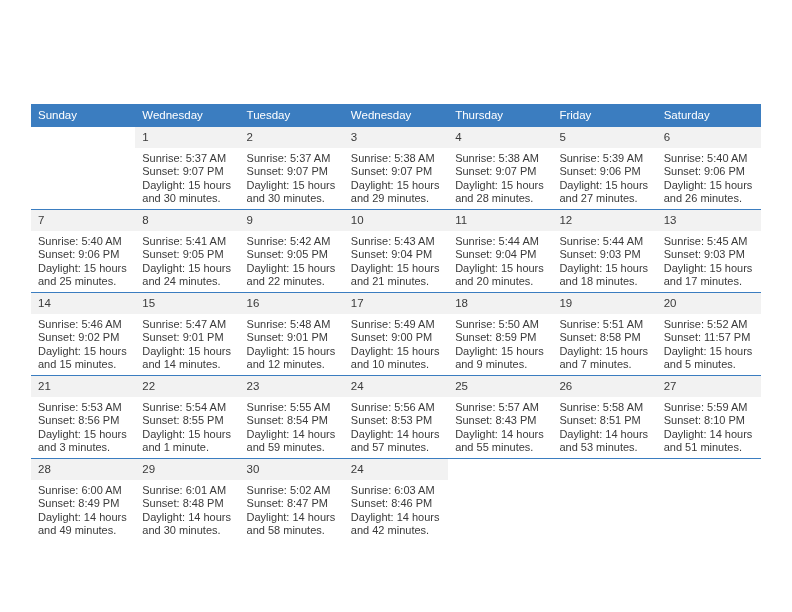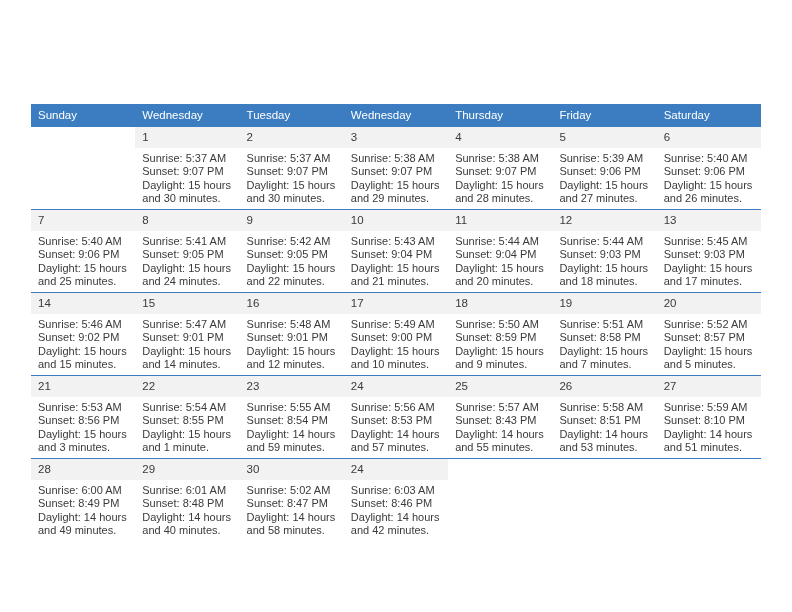--- a/index.html
+++ b/index.html
@@ -330,21 +330,21 @@
               <span class="info">
                 <span>Sunrise: 5:51 AM</span>
                 <span>Sunset: 8:58 PM</span>
                 <span class="daylight">Daylight: 15 hours and 7 minutes.</span>
               </span>
             </td>
             <td class="">
               <span class="daynum">20</span>
               <span class="info">
                 <span>Sunrise: 5:52 AM</span>
-                <span>Sunset: 8:57 PM</span>
+                <span>Sunset: 11:57 PM</span>
                 <span class="daylight">Daylight: 15 hours and 5 minutes.</span>
               </span>
             </td>
           </tr>
           <tr>
             <td class="">
               <span class="daynum">21</span>
               <span class="info">
                 <span>Sunrise: 5:53 AM</span>
                 <span>Sunset: 8:56 PM</span>
@@ -407,21 +407,21 @@
                 <span>Sunrise: 6:00 AM</span>
                 <span>Sunset: 8:49 PM</span>
                 <span class="daylight">Daylight: 14 hours and 49 minutes.</span>
               </span>
             </td>
             <td class="">
               <span class="daynum">29</span>
               <span class="info">
                 <span>Sunrise: 6:01 AM</span>
                 <span>Sunset: 8:48 PM</span>
-                <span class="daylight">Daylight: 14 hours and 40 minutes.</span>
+                <span class="daylight">Daylight: 14 hours and 30 minutes.</span>
               </span>
             </td>
             <td class="">
               <span class="daynum">30</span>
               <span class="info">
                 <span>Sunrise: 5:02 AM</span>
                 <span>Sunset: 8:47 PM</span>
                 <span class="daylight">Daylight: 14 hours and 58 minutes.</span>
               </span>
             </td>

